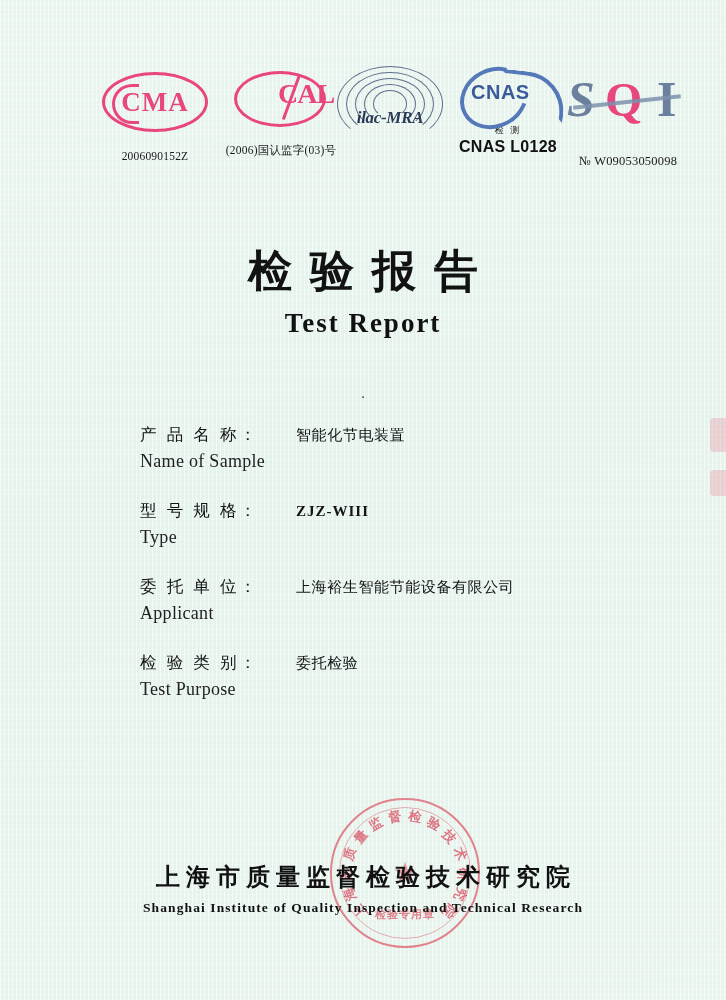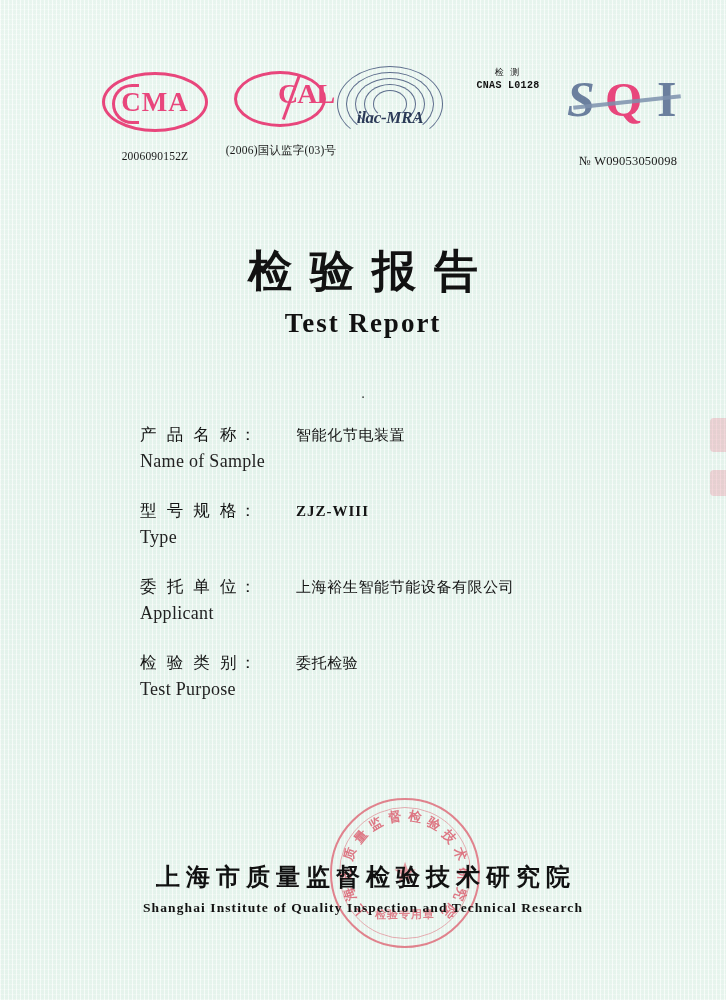--- a/index.html
+++ b/index.html
@@ -173,23 +173,23 @@
     transform: rotate(6deg);
   }
   .cnas-sub {
     font-family: "Liberation Sans", sans-serif;
     font-size: 9px;
     color: #222;
     letter-spacing: 2px;
     margin-top: 0px;
   }
   .cnas-code {
-    font-family: Liberation Mono, monospace;
-    font-weight: bold;
-    font-size: 10px;
+    font-family: Liberation Sans, sans-serif;
+    font-weight: bold;
+    font-size: 16px;
     color: #111;
     letter-spacing: 0.3px;
     margin-top: 1px;
   }
 
   
   #logo-sqi { left: 558px; top: 2px; width: 140px; }
   .sqi-mark {
     width: 126px; height: 62px;
     margin: 0 auto;
@@ -422,20 +422,25 @@
         <div class="ilac-arc" style="width:104px;height:74px;top:2px;"></div>
         <div class="ilac-arc" style="width:86px;height:62px;top:8px;"></div>
         <div class="ilac-arc" style="width:68px;height:50px;top:14px;"></div>
         <div class="ilac-arc" style="width:50px;height:38px;top:20px;"></div>
         <div class="ilac-arc" style="width:32px;height:26px;top:26px;"></div>
         <div class="ilac-label">ilac-MRA</div>
       </div>
     </div>
 
     <div class="logo-block" id="logo-cnas">
+      <div class="cnas-mark">
+        <div class="cnas-c"></div>
+        <div class="cnas-swoosh"></div>
+        <div class="cnas-text">CNAS</div>
+      </div>
       <div class="cnas-sub">检 测</div>
       <div class="cnas-code">CNAS L0128</div>
     </div>
 
     <div class="logo-block" id="logo-sqi">
       <div class="sqi-mark">
         <div class="sqi-s">S</div>
         <div class="sqi-q">Q</div>
         <div class="sqi-i">I</div>
         <div class="sqi-bar"></div>

